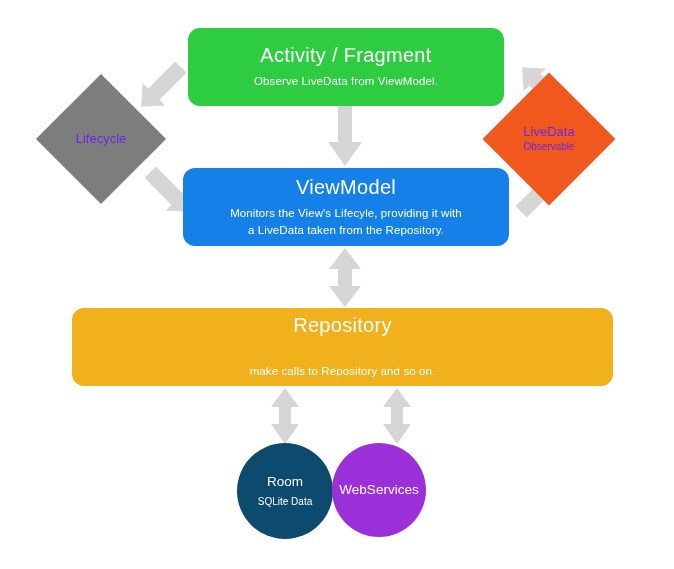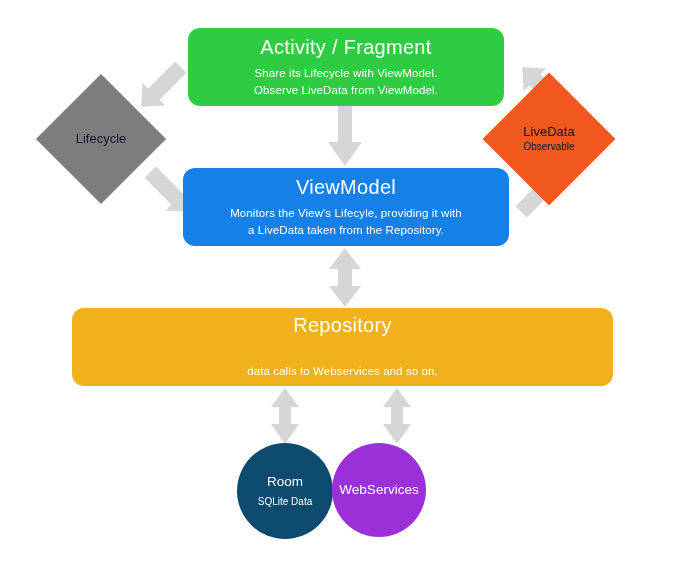--- a/index.html
+++ b/index.html
@@ -69,21 +69,21 @@
   .diamond-shape {
     position: absolute;
     left: 0; top: 0;
     width: 100%; height: 100%;
     transform: rotate(45deg);
   }
   .diamond-label {
     position: relative;
     z-index: 2;
     text-align: center;
-    color: #0f172a;
+    color: #6d28d9;
     line-height: 1.15;
   }
   .diamond-label .d-title { font-size: 13px; display: block; }
   .diamond-label .d-sub { font-size: 10px; display: block; margin-top: 1px; }
 
   #lifecycle-diamond { left: 55px; top: 93px; width: 92px; height: 92px; }
   #lifecycle-diamond .diamond-shape { background: #7D7D7D; }
   #livedata-diamond { left: 502px; top: 92px; width: 94px; height: 94px; }
   #livedata-diamond .diamond-shape { background: #F0581E; }
 
@@ -175,37 +175,36 @@
 
   <div class="arrow" id="arrow-repository-webservices" style="left:381px; top:387px; width:32px; height:58px;">
     <svg width="32" height="58" viewBox="0 0 32 58">
       <path d="M 16 1 L 30 20 L 22 20 L 22 37 L 30 37 L 16 57 L 2 37 L 10 37 L 10 20 L 2 20 Z" fill="#D6D6D6"></path>
     </svg>
   </div>
 
   <div class="box" id="activity-box">
     <div class="title">Activity / Fragment</div>
     <div class="desc">
-      <span>Share its Lifecycle with ViewModel.</span>
       <span>Observe LiveData from ViewModel.</span>
     </div>
   </div>
 
   <div class="box" id="viewmodel-box">
     <div class="title">ViewModel</div>
     <div class="desc">
       <span>Monitors the View's Lifecyle, providing it with</span>
       <span>a LiveData taken from the Repository.</span>
     </div>
   </div>
 
   <div class="box" id="repository-box">
     <div class="title">Repository</div>
     <div class="desc">
-      <span>data calls to Webservices and so on.</span>
+      <span>make calls to Repository and so on.</span>
     </div>
   </div>
 
   <div class="diamond-wrap" id="lifecycle-diamond">
     <div class="diamond-shape"></div>
     <div class="diamond-label">
       <span class="d-title">Lifecycle</span>
     </div>
   </div>
 

